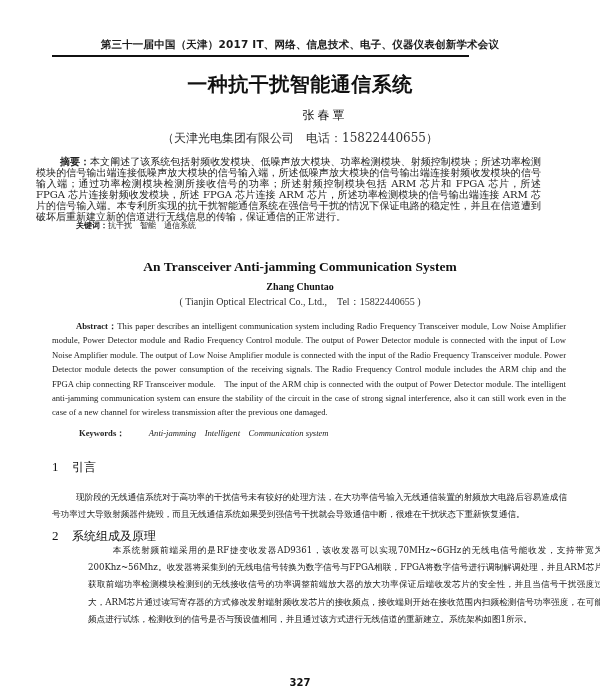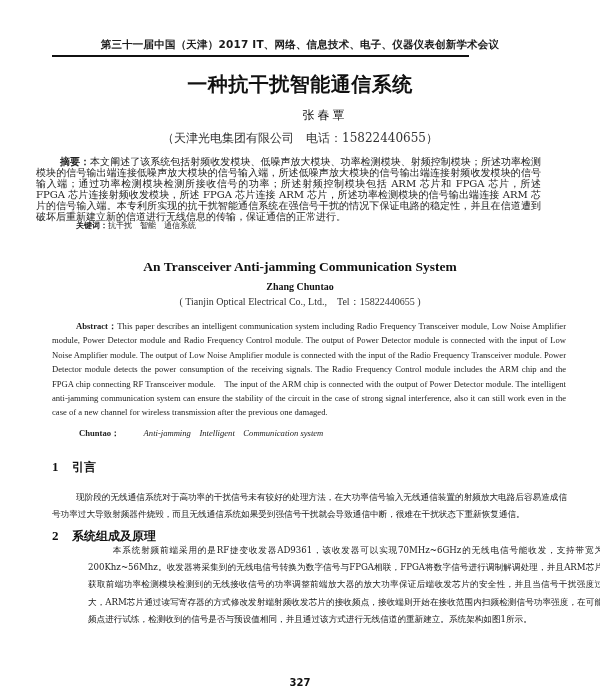--- a/index.html
+++ b/index.html
@@ -14,21 +14,21 @@
   .indent { display: inline-block; width: 24px; }
   .bold { font-weight: bold; font-family: "DejaVu Sans", sans-serif; }
   .keywords-cn { position: absolute; top: 220px; left: 76px; font-size: 8px; color: #222; }
   .title-en { position: absolute; top: 259px; left: 0; width: 600px; text-align: center; font-family: "Liberation Serif", serif; font-size: 13.5px; font-weight: bold; }
   .author-en { position: absolute; top: 281px; left: 0; width: 600px; text-align: center; font-family: "Liberation Serif", serif; font-size: 10px; font-weight: bold; }
   .affil-en { position: absolute; top: 295px; left: 0; width: 600px; text-align: center; font-family: "Liberation Serif", serif; font-size: 10px; color: #333; }
   .abstract-en { position: absolute; top: 319px; left: 52px; width: 514px; font-family: "Liberation Serif", serif; font-size: 8.6px; line-height: 14.4px; color: #222; text-align: justify; }
   .keywords-en { position: absolute; top: 428px; left: 79px; font-family: "Liberation Serif", serif; font-size: 8.6px; color: #222; }
   .keywords-en .k-label { font-weight: bold; }
   .keywords-en .k-val { font-style: italic; margin-left: 24px; }
-  .sec-head { position: absolute; left: 52px; font-family: "DejaVu Sans", sans-serif; font-size: 12px; font-weight: bold; }
+  .sec-head { position: absolute; left: 52px; font-family: "DejaVu Sans", sans-serif; font-size: 12px; font-weight: normal; }
   .sec1-head { top: 459px; }
   .sec2-head { top: 528px; }
   .sec-num { display: inline-block; width: 20px; font-family: "Liberation Serif", serif; font-size: 13px; }
   .body-cn { position: absolute; left: 52px; width: 515px; font-size: 8.6px; line-height: 17.2px; color: #222; text-align: justify; }
   .sec1-body { top: 473px; margin-top: 16px; }
   .sec2-body { top: 542px; margin-left: 36px; }
   .page-num { position: absolute; top: 677px; left: 0; width: 600px; text-align: center; font-family: "DejaVu Sans", sans-serif; font-size: 10px; font-weight: bold; }
 </style>
 </head>
 <body>
@@ -48,21 +48,21 @@
 </div>
 
 <div class="title-en">An Transceiver Anti-jamming Communication System</div>
 <div class="author-en">Zhang Chuntao</div>
 <div class="affil-en">( Tianjin Optical Electrical Co., Ltd.,　Tel：15822440655 )</div>
 
 <div class="abstract-en">
   <span class="indent"></span><b>Abstract：</b><span>This paper describes an intelligent communication system including Radio Frequency Transceiver module, Low Noise Amplifier module, Power Detector module and Radio Frequency Control module. The output of Power Detector module is connected with the input of Low Noise Amplifier module. The output of Low Noise Amplifier module is connected with the input of the Radio Frequency Transceiver module. Power Detector module detects the power consumption of the receiving signals. The Radio Frequency Control module includes the ARM chip and the FPGA chip connecting RF Transceiver module.　The input of the ARM chip is connected with the output of Power Detector module. The intelligent anti-jamming communication system can ensure the stability of the circuit in the case of strong signal interference, also it can still work even in the case of a new channel for wireless transmission after the previous one damaged.</span>
 </div>
 <div class="keywords-en">
-  <span class="k-label">Chuntao：</span><span class="k-val">Anti-jamming　Intelligent　Communication system</span>
+  <span class="k-label">Keywords：</span><span class="k-val">Anti-jamming　Intelligent　Communication system</span>
 </div>
 
 <div class="sec-head sec1-head">
   <span class="sec-num">1</span><span>引言</span>
 </div>
 <div class="body-cn sec1-body">
   <span class="indent"></span><span>现阶段的无线通信系统对于高功率的干扰信号未有较好的处理方法，在大功率信号输入无线通信装置的射频放大电路后容易造成信号功率过大导致射频器件烧毁，而且无线通信系统如果受到强信号干扰就会导致通信中断，很难在干扰状态下重新恢复通信。</span>
 </div>
 
 <div class="sec-head sec2-head">

